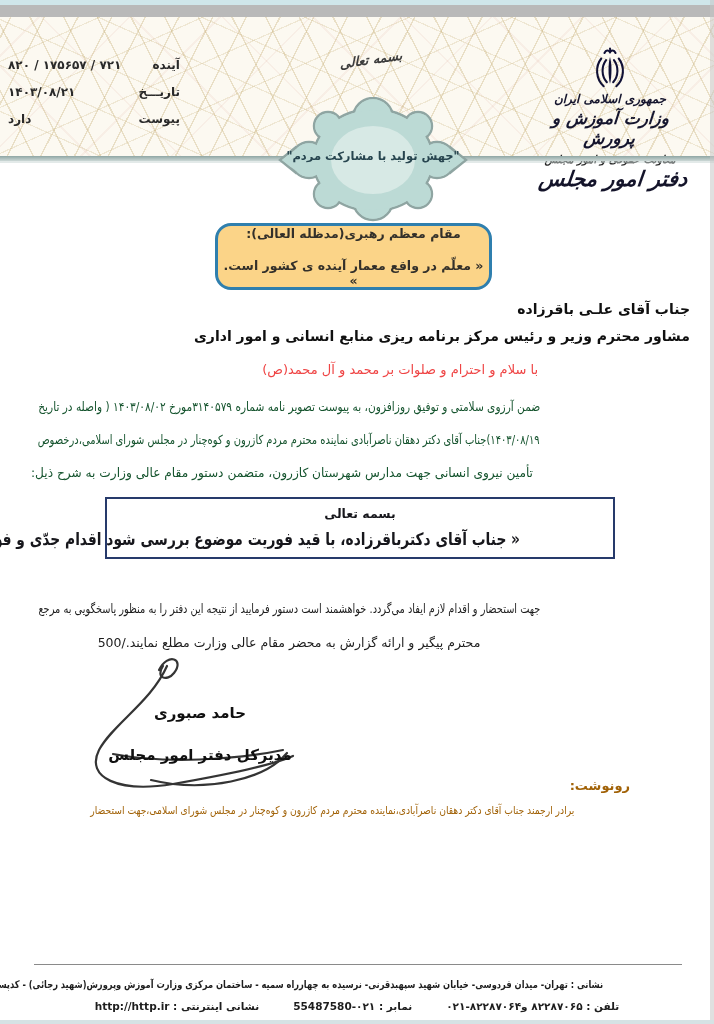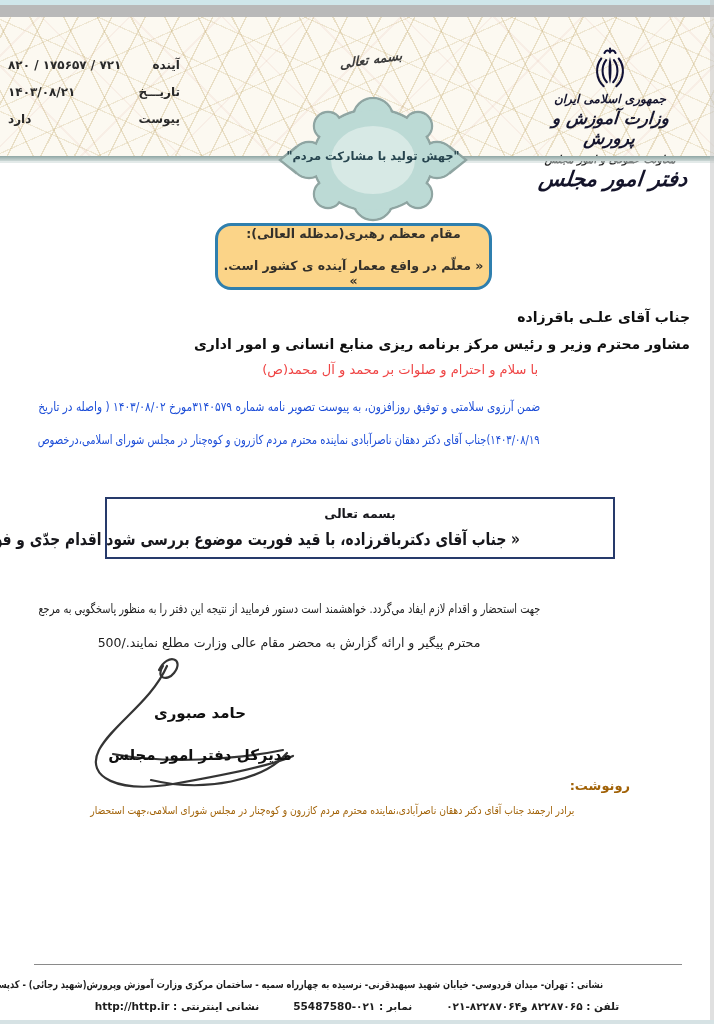--- a/index.html
+++ b/index.html
@@ -55,25 +55,25 @@
     font-size:11.5px;font-weight:bold;color:#27454f;
   }
   
   .quote-box{
     position:absolute;top:223px;left:215px;width:277px;height:67px;box-sizing:border-box;
     background:#fbd488;border:3px solid #2f7fae;border-radius:16px;
     display:flex;flex-direction:column;justify-content:center;gap:17px;
     text-align:center;font-weight:bold;color:#33302a;font-size:12.5px;
   }
   
-  .addressee{position:absolute;top:304px;right:24px;text-align:right;font-weight:bold;
+  .addressee{position:absolute;top:296px;right:24px;text-align:right;font-weight:bold;
              font-size:14px;color:#101010;line-height:27px;}
   
   .salutation{position:absolute;top:362px;right:176px;font-size:13px;color:#ef4444;}
-  .body-lines{position:absolute;top:390px;left:38px;width:502px;font-size:12.5px;color:#1d4ed8;}
+  .body-lines{position:absolute;top:390px;left:38px;width:502px;font-size:12.5px;color:#14532d;}
   .body-lines .line{height:33px;line-height:33px;text-align:right;}
   .body-lines .line.center{text-align:center;}
   .fitline{display:inline-block;white-space:nowrap;transform-origin:100% 50%;}
   .center .fitline, .fit-c .fitline{transform-origin:50% 50%;}
   
   .directive{
     position:absolute;top:497px;left:105px;width:510px;height:62px;box-sizing:border-box;
     background:#fff;border:2px solid #263a6b;padding:7px 18px 0 18px;text-align:center;
     font-weight:bold;color:#17171c;
   }
@@ -186,20 +186,21 @@
 
   <div class="addressee">
     <div>جناب آقای علـی باقرزاده</div>
     <div>مشاور محترم وزیر و رئیس مرکز برنامه ریزی منابع انسانی و امور اداری</div>
   </div>
 
   <div class="salutation">با سلام و احترام و صلوات بر محمد و آل محمد(ص)</div>
   <div class="body-lines">
     <div class="line"><span class="fitline" style="transform: scaleX(0.847593);">ضمن آرزوی سلامتی و توفیق روزافزون، به پیوست تصویر نامه شماره ۳۱۴۰۵۷۹مورخ ۱۴۰۳/۰۸/۰۲ ( واصله در تاریخ</span></div>
     <div class="line"><span class="fitline" style="transform: scaleX(0.793519);">۱۴۰۳/۰۸/۱۹)جناب آقای دکتر دهقان ناصرآبادی نماینده محترم مردم کازرون و کوه‌چنار در مجلس شورای اسلامی،درخصوص</span></div>
+    <div class="line center"><span class="fitline" style="transform: scaleX(0.972809);">تأمین نیروی انسانی جهت مدارس شهرستان کازرون، متضمن دستور مقام عالی وزارت به شرح ذیل:</span></div>
   </div>
 
   <div class="directive">
     <div class="hd fit-c"><span class="fitline">بسمه تعالی</span></div>
     <div class="tx fit-c"><span class="fitline" style="transform: scaleX(0.810301);">« جناب آقای دکترباقرزاده، با قید فوریت موضوع بررسی شود اقدام جدّی و فوری بعمل آورید.»</span></div>
   </div>
 
   <div class="closing">
     <div class="line"><span class="fitline" style="transform: scaleX(0.783897);">جهت استحضار و اقدام لازم ایفاد می‌گردد. خواهشمند است دستور فرمایید از نتیجه این دفتر را به منظور پاسخگویی به مرجع</span></div>
     <div class="line center"><span class="fitline">محترم پیگیر و ارائه گزارش به محضر مقام عالی وزارت مطلع نمایند./500</span></div>

